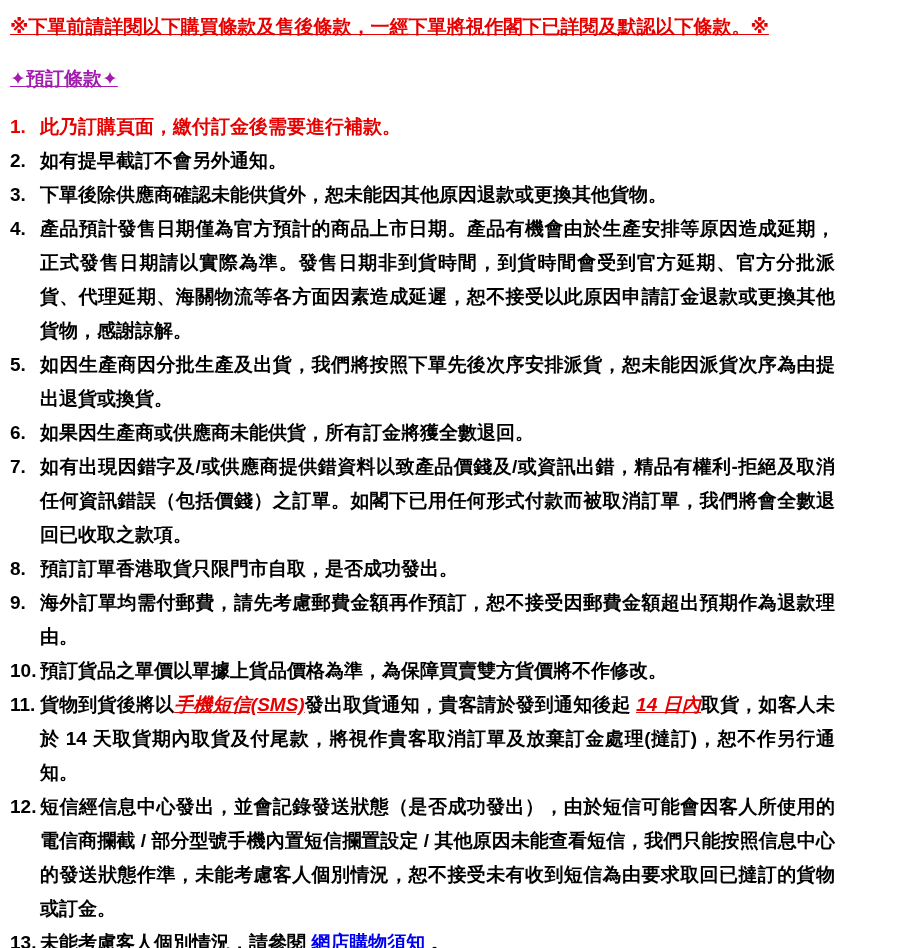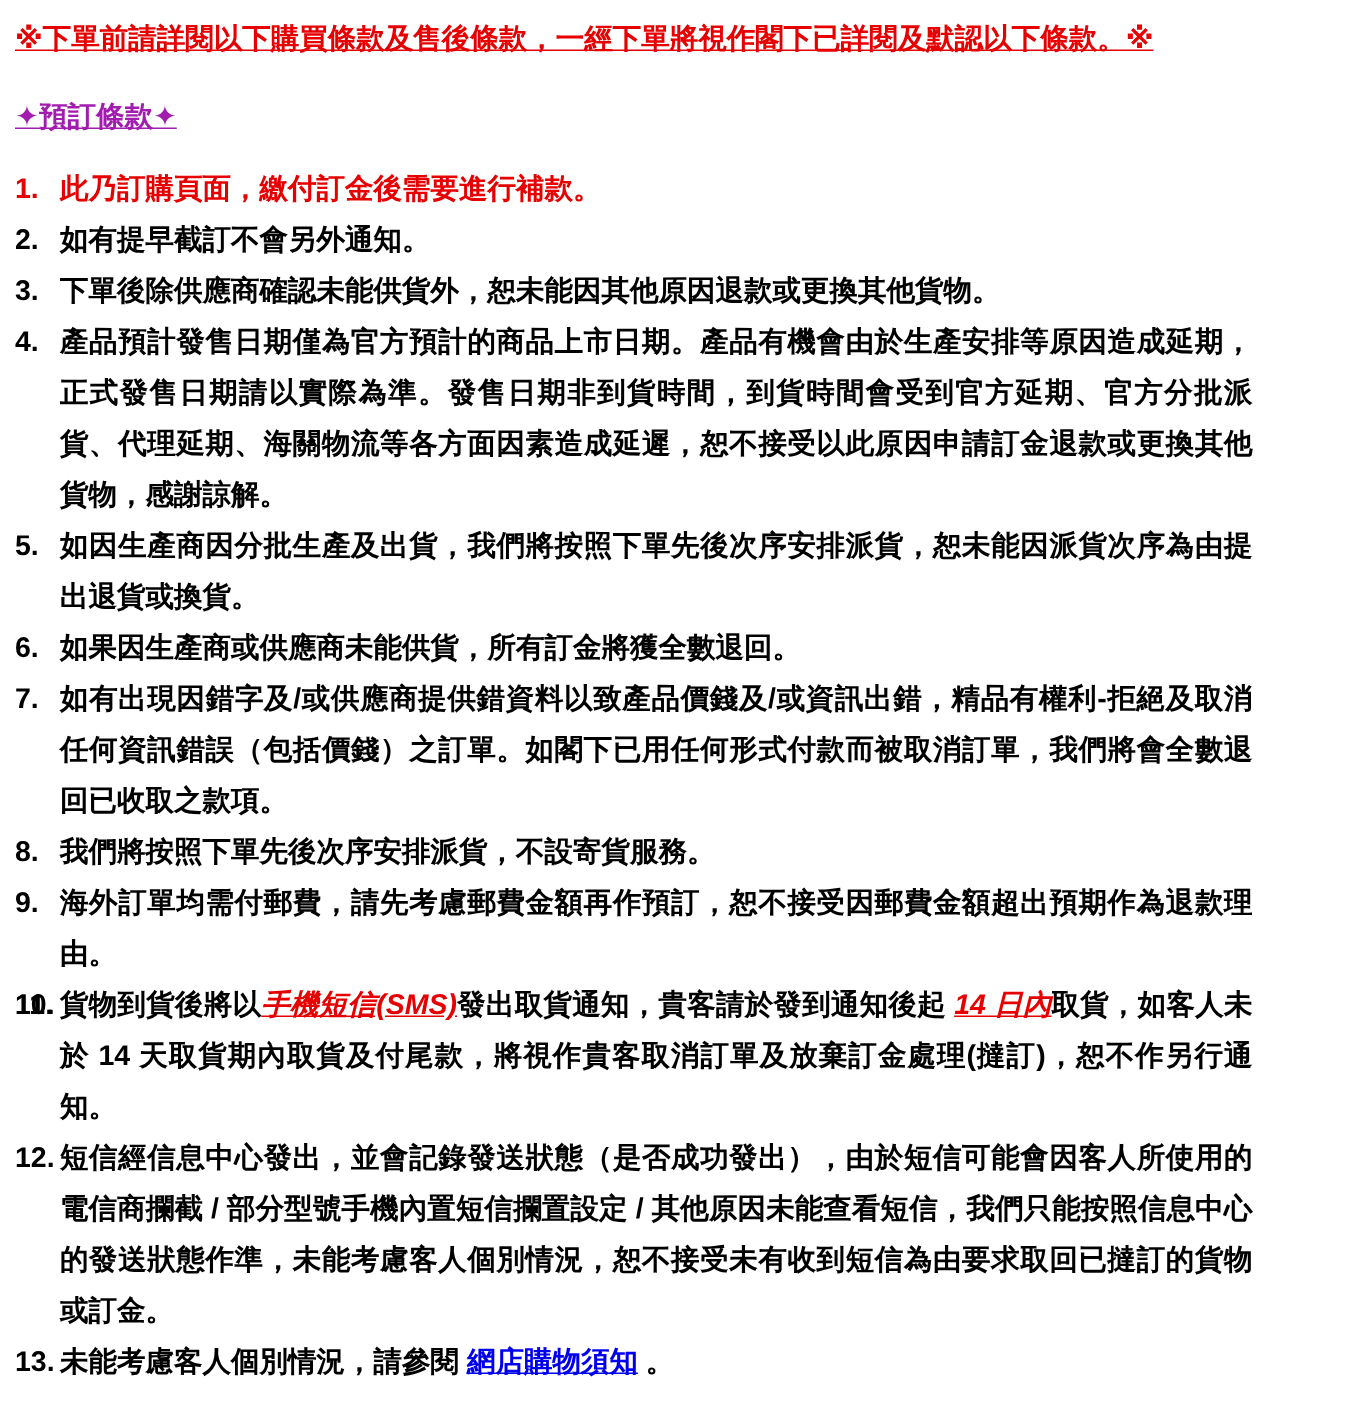--- a/index.html
+++ b/index.html
@@ -80,20 +80,20 @@
   <div class="section-header">✦預訂條款✦</div>
 
   <div class="terms-list">
       <div class="term red"><span class="term-num">1.</span><span class="term-text"><span class="seg-normal">此乃訂購頁面，繳付訂金後需要進行補款。</span></span></div>
       <div class="term"><span class="term-num">2.</span><span class="term-text"><span class="seg-normal">如有提早截訂不會另外通知。</span></span></div>
       <div class="term"><span class="term-num">3.</span><span class="term-text"><span class="seg-normal">下單後除供應商確認未能供貨外，恕未能因其他原因退款或更換其他貨物。</span></span></div>
       <div class="term"><span class="term-num">4.</span><span class="term-text"><span class="seg-normal">產品預計發售日期僅為官方預計的商品上市日期。產品有機會由於生產安排等原因造成延期，正式發售日期請以實際為準。發售日期非到貨時間，到貨時間會受到官方延期、官方分批派貨、代理延期、海關物流等各方面因素造成延遲，恕不接受以此原因申請訂金退款或更換其他貨物，感謝諒解。</span></span></div>
       <div class="term"><span class="term-num">5.</span><span class="term-text"><span class="seg-normal">如因生產商因分批生產及出貨，我們將按照下單先後次序安排派貨，恕未能因派貨次序為由提出退貨或換貨。</span></span></div>
       <div class="term"><span class="term-num">6.</span><span class="term-text"><span class="seg-normal">如果因生產商或供應商未能供貨，所有訂金將獲全數退回。</span></span></div>
       <div class="term"><span class="term-num">7.</span><span class="term-text"><span class="seg-normal">如有出現因錯字及/或供應商提供錯資料以致產品價錢及/或資訊出錯，精品有權利-拒絕及取消任何資訊錯誤（包括價錢）之訂單。如閣下已用任何形式付款而被取消訂單，我們將會全數退回已收取之款項。</span></span></div>
-      <div class="term"><span class="term-num">8.</span><span class="term-text"><span class="seg-normal">我們將按照下單先後次序安排派貨，不設寄貨服務。</span></span></div>
+      <div class="term"><span class="term-num">8.</span><span class="term-text"><span class="seg-normal">預訂訂單香港取貨只限門市自取，是否成功發出。</span></span></div>
       <div class="term"><span class="term-num">9.</span><span class="term-text"><span class="seg-normal">海外訂單均需付郵費，請先考慮郵費金額再作預訂，恕不接受因郵費金額超出預期作為退款理由。</span></span></div>
-      <div class="term"><span class="term-num">10.</span></div>
+      <div class="term"><span class="term-num">10.</span><span class="term-text"><span class="seg-normal">預訂貨品之單價以單據上貨品價格為準，為保障買賣雙方貨價將不作修改。</span></span></div>
       <div class="term"><span class="term-num">11.</span><span class="term-text"><span class="seg-normal">貨物到貨後將以</span><span class="seg-red-underline">手機短信(SMS)</span><span class="seg-normal">發出取貨通知，貴客請於發到通知後起 </span><span class="seg-red-underline">14 日內</span><span class="seg-normal">取貨，如客人未於 14 天取貨期內取貨及付尾款，將視作貴客取消訂單及放棄訂金處理(撻訂)，恕不作另行通知。</span></span></div>
       <div class="term"><span class="term-num">12.</span><span class="term-text"><span class="seg-normal">短信經信息中心發出，並會記錄發送狀態（是否成功發出），由於短信可能會因客人所使用的電信商攔截 / 部分型號手機內置短信攔置設定 / 其他原因未能查看短信，我們只能按照信息中心的發送狀態作準，未能考慮客人個別情況，恕不接受未有收到短信為由要求取回已撻訂的貨物或訂金。</span></span></div>
       <div class="term"><span class="term-num">13.</span><span class="term-text"><span class="seg-normal">未能考慮客人個別情況，請參閱 </span><a href="#" class="seg-link">網店購物須知</a><span class="seg-normal"> 。</span></span></div>
     </div>
 </div>
 
 </body></html>

